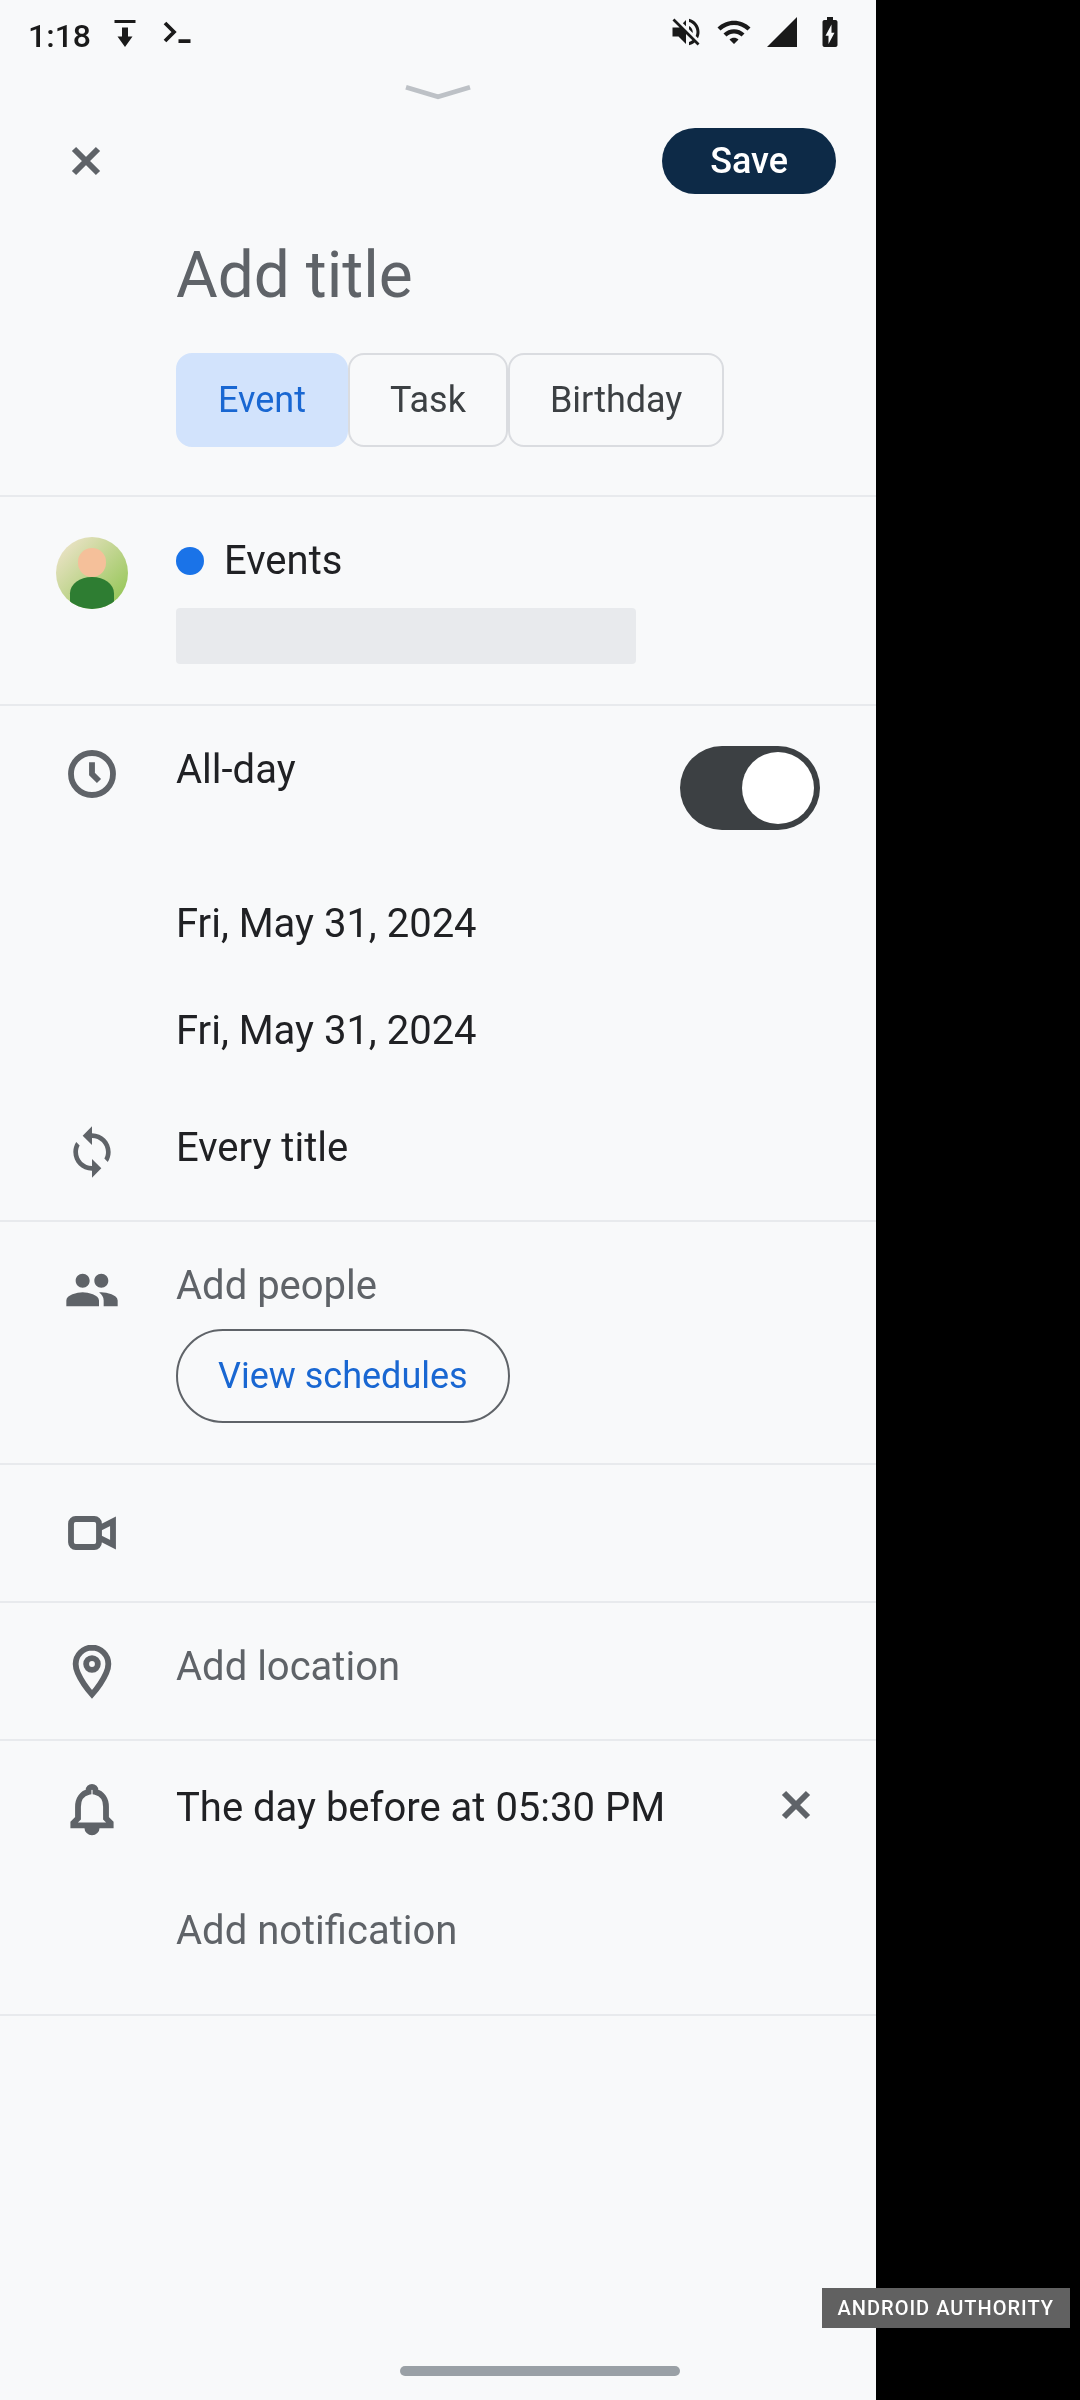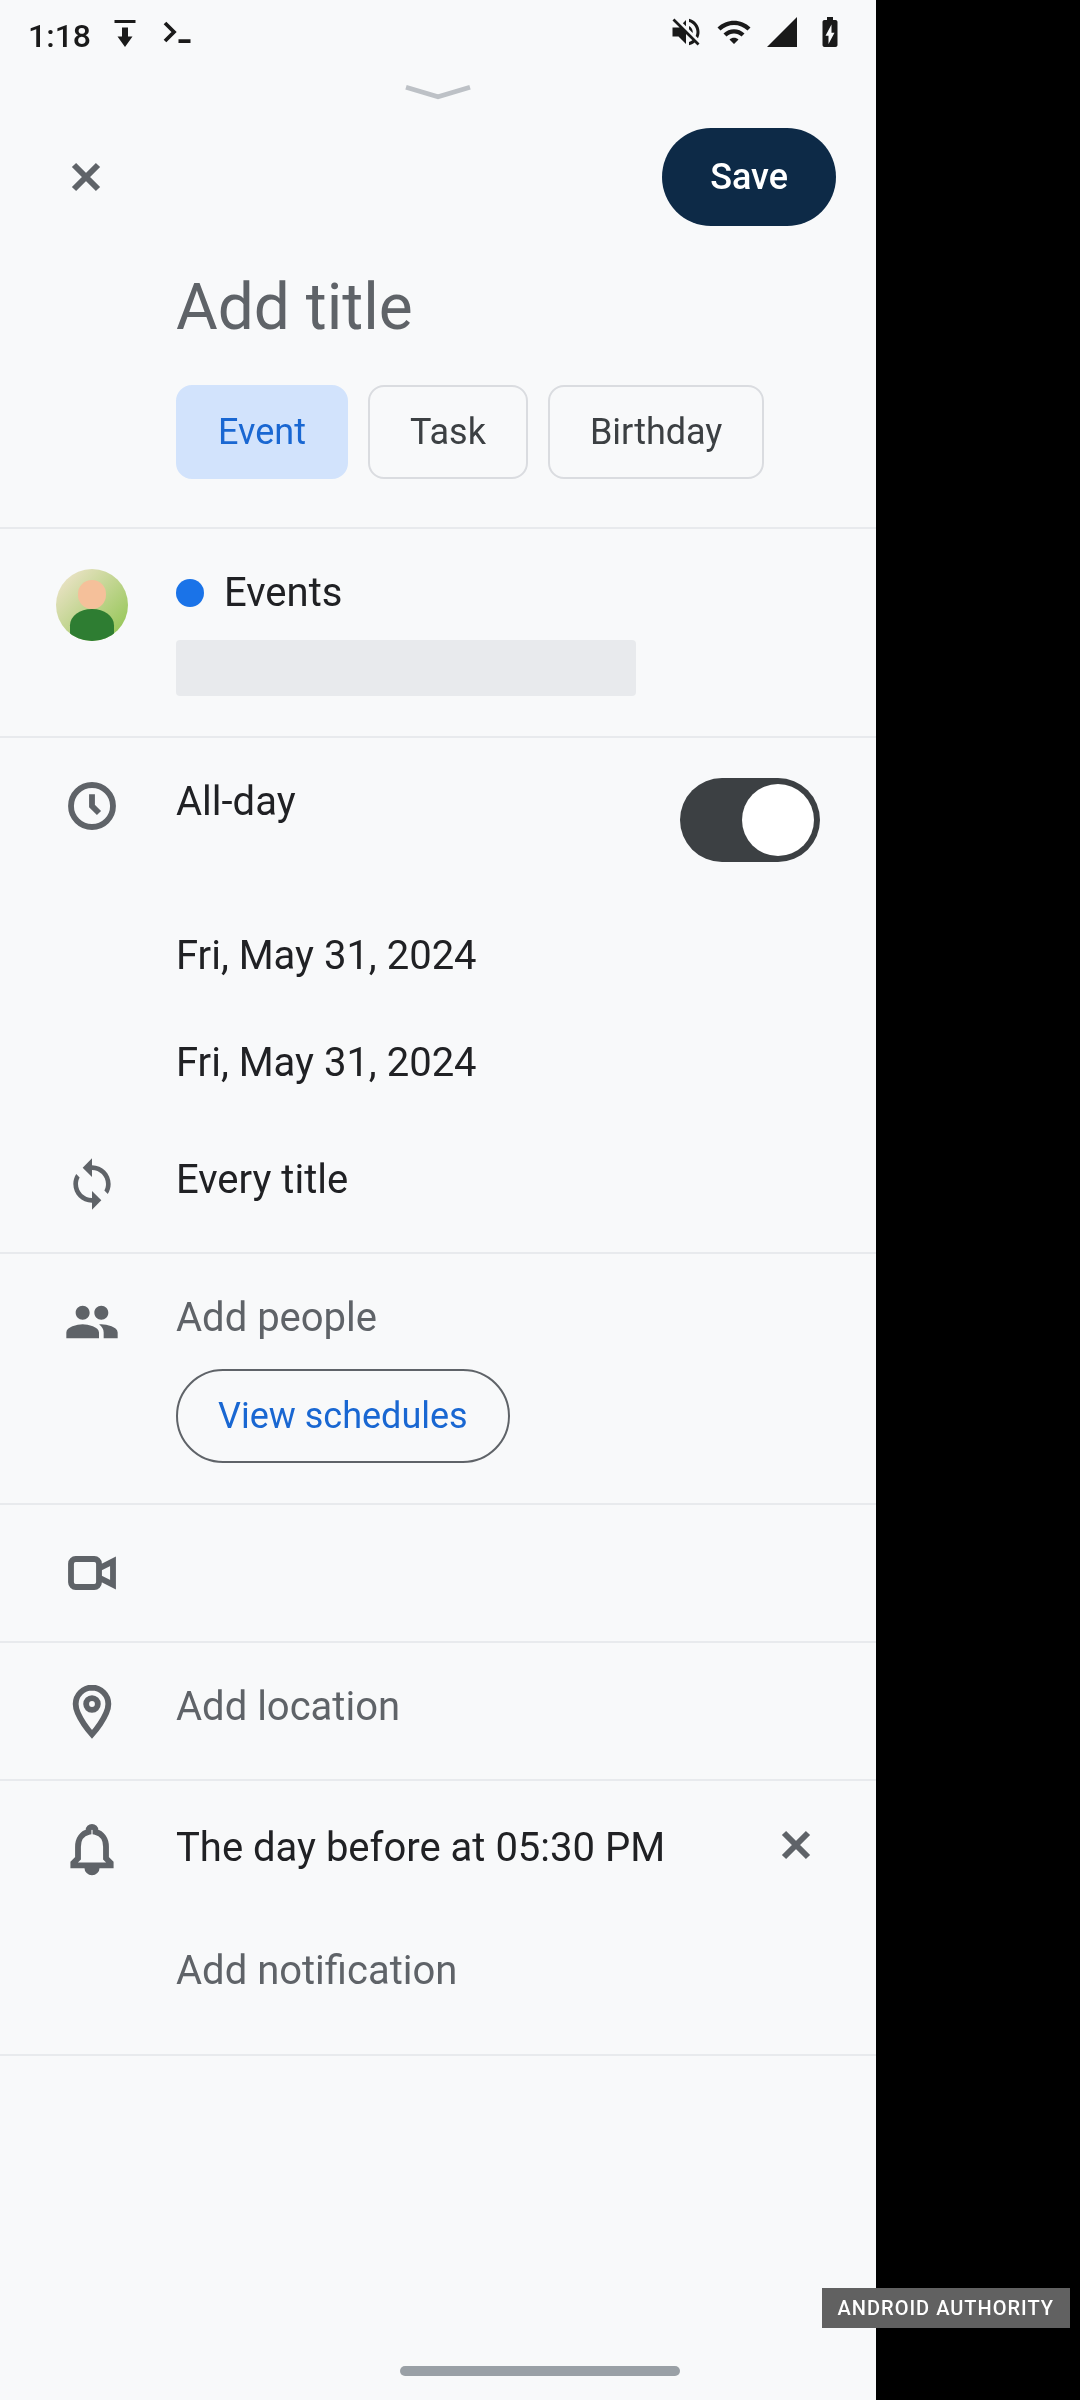--- a/index.html
+++ b/index.html
@@ -43,33 +43,32 @@
       justify-content: space-between;
       align-items: center;
       padding: 24px 40px 24px 56px;
     }
     .close-btn { width: 60px; height: 60px; display: flex; align-items: center; justify-content: center; }
     .close-btn svg { width: 48px; height: 48px; stroke: #5f6368; stroke-width: 3; }
     .save-btn {
       background: #0d2a47;
       color: #fff;
       border-radius: 50px;
-      padding: 28px 48px;
+      padding: 12px 48px;
       font-size: 36px;
       font-weight: 500;
     }
     .title-input {
       padding: 20px 56px 40px 176px;
       font-size: 64px;
       color: #5f6368;
       font-weight: 400;
     }
     .chips {
       display: flex;
-      gap: 20px;
       padding: 0 0 48px 176px;
     }
     .chip {
       padding: 24px 40px;
       border-radius: 16px;
       font-size: 36px;
       border: 2px solid #dadce0;
       color: #3c4043;
     }
     .chip.selected {
@@ -141,21 +140,21 @@
       border-radius: 50%;
     }
     .date-row { padding: 30px 56px 30px 176px; font-size: 40px; color: #202124; }
     .outline-btn {
       display: inline-block;
       padding: 24px 40px;
       border: 2px solid #5f6368;
       border-radius: 50px;
       font-size: 36px;
       color: #1967d2;
-      margin-top: 28px;
+      margin-top: 20px;
     }
     .notif-row {
       display: flex;
       align-items: center;
       justify-content: space-between;
       width: 100%;
     }
     .notif-close svg { width: 48px; height: 48px; stroke: #5f6368; stroke-width: 3; }
     .add-notif { padding: 30px 56px 50px 176px; font-size: 40px; color: #5f6368; }
     .watermark {

